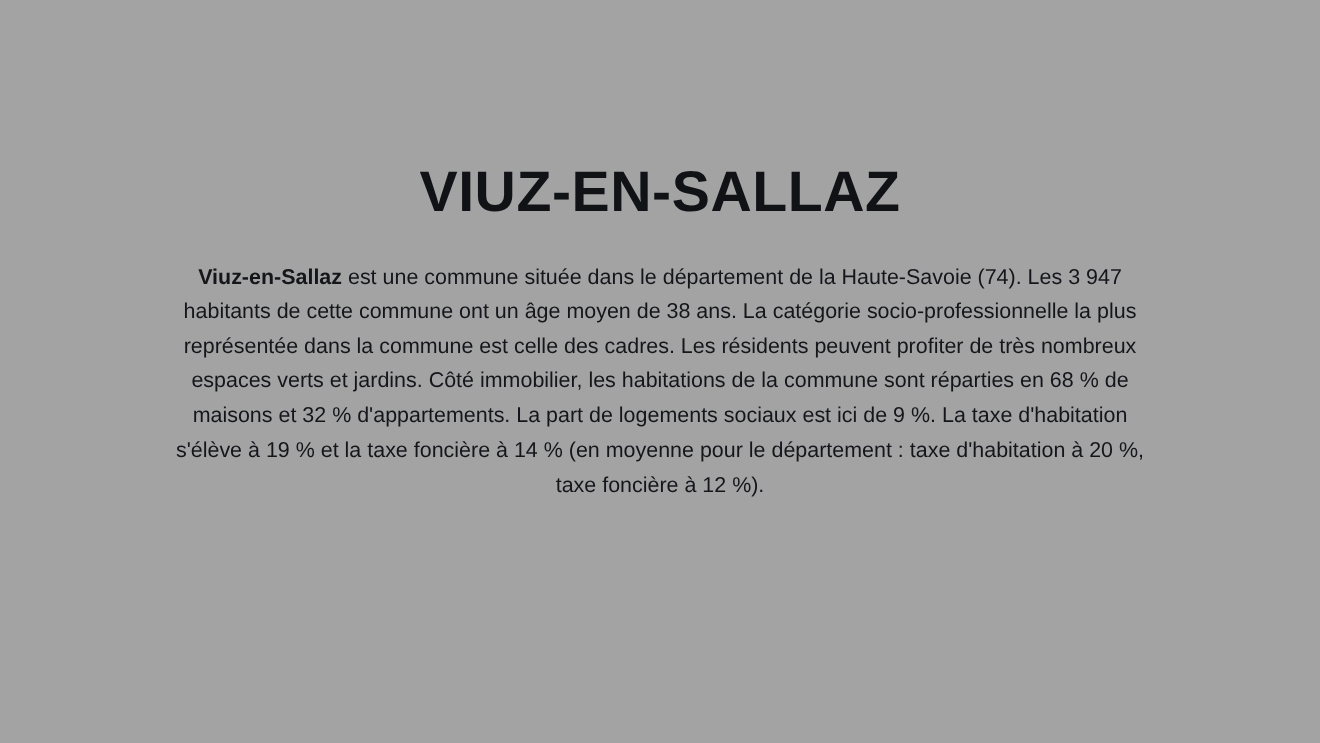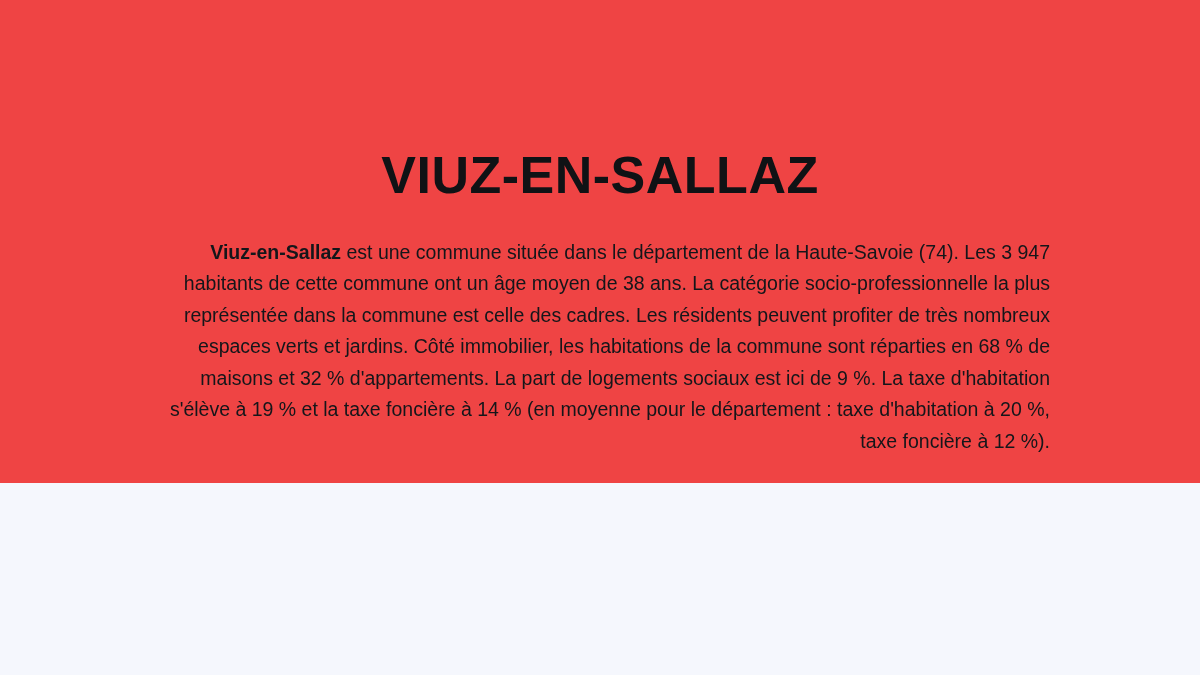--- a/index.html
+++ b/index.html
@@ -10,44 +10,44 @@
     width: 1200px;
     height: 675px;
     background: #f5f7fd;
     font-family: "Liberation Sans", sans-serif;
     color: #14161a;
     overflow: hidden;
   }
   .slide {
     position: relative;
     width: 1200px;
-    height: 483px;
+    height: 675px;
     box-sizing: border-box;
-    background: #ef4444;
+    background: #a3a3a3;
   }
   .content {
     position: absolute;
     left: 150px;
     top: 148px;
     width: 900px;
   }
   .title {
     font-size: 52px;
     font-weight: bold;
     letter-spacing: 0.5px;
     text-align: center;
     color: #101215;
     margin: 0 0 34px 0;
     line-height: 1.05;
   }
   .body-text {
     font-size: 19.5px;
     line-height: 1.62;
     color: #14161a;
-    text-align: right;
+    text-align: center;
     margin: 0;
   }
   .body-text .lead {
     font-weight: bold;
   }
 </style>
 </head>
 <body>
 
 <div class="slide">

